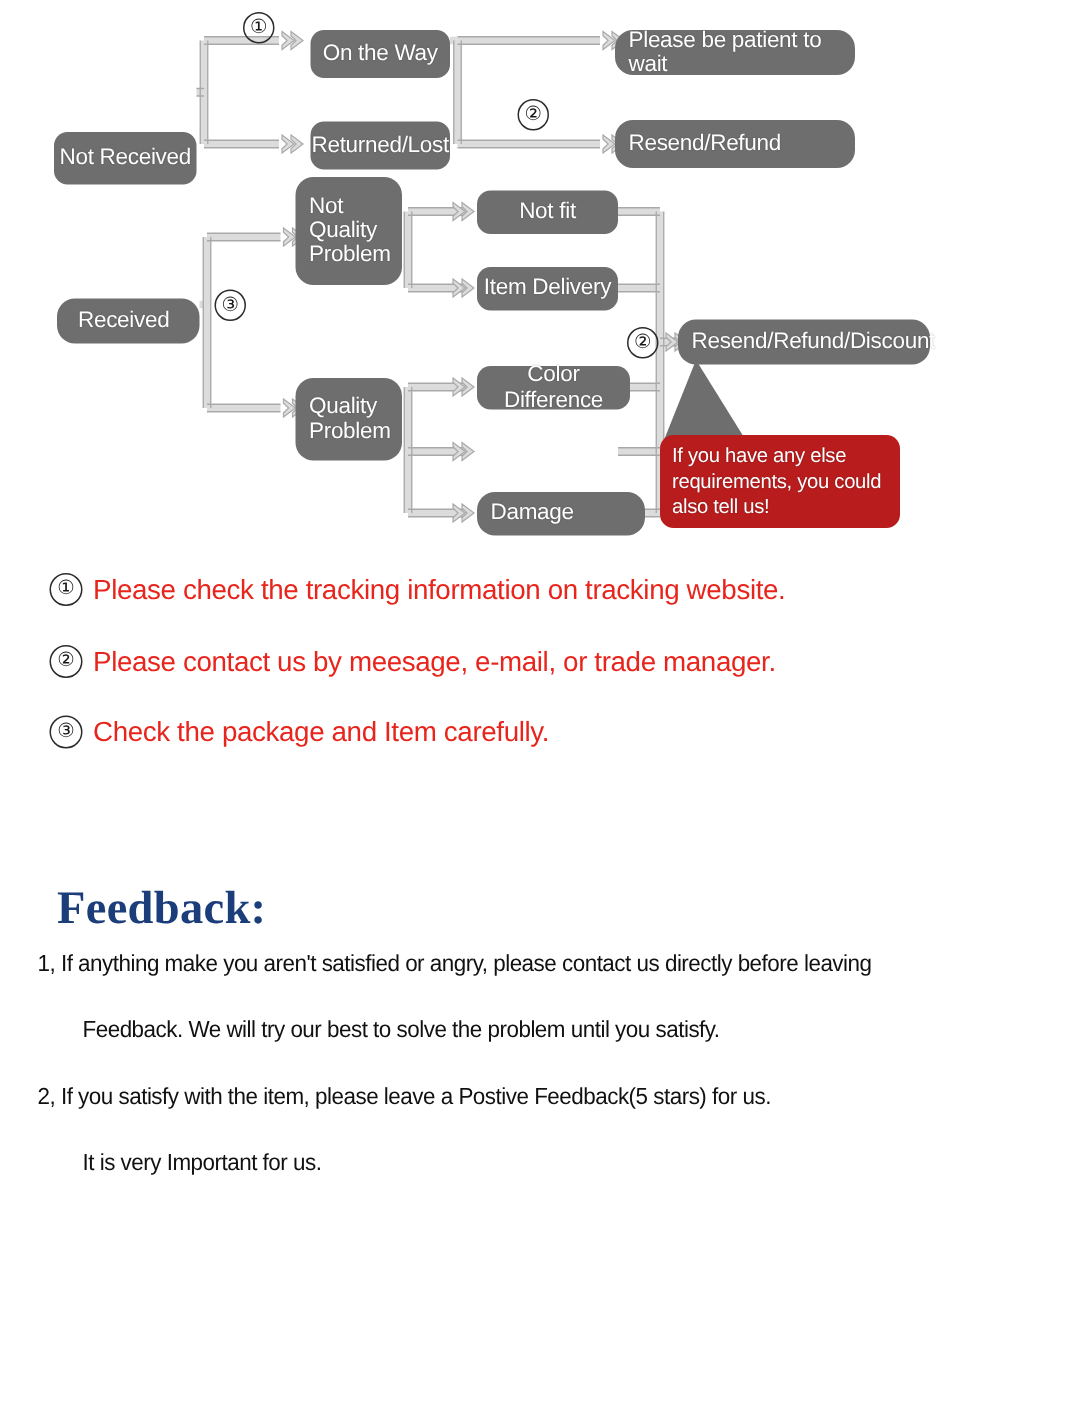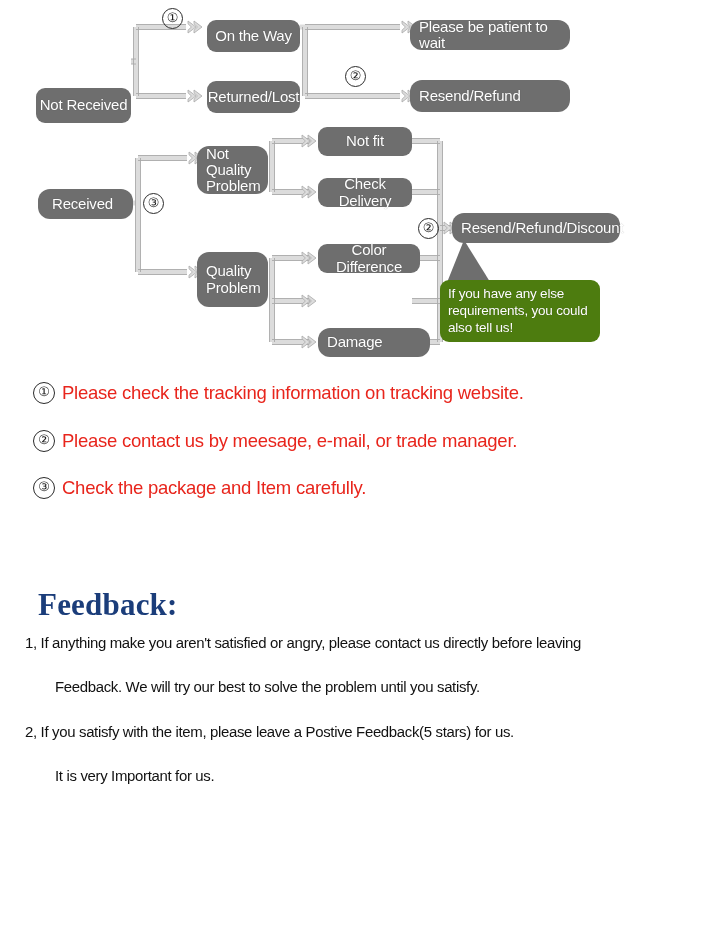--- a/index.html
+++ b/index.html
@@ -44,22 +44,22 @@
     font-family:"Liberation Serif",serif;
     font-size:13px;
     line-height:17px;
     text-align:center;
     background:transparent;
   }
 
   
   #bubble{
     position:absolute;
-    left:440px;top:280px;width:160px;height:62px;
-    background:#4d7c0f;color:#fff;
+    left:440px;top:290px;width:160px;height:62px;
+    background:#b91c1c;color:#fff;
     border-radius:9px;
     font-size:13.5px;line-height:1.27;
     padding:5px 0 0 8px;
     box-sizing:border-box;
     letter-spacing:-0.2px;
     text-shadow:0 0 1px rgba(0,0,0,.35);
   }
 
   
   #notes{position:absolute;left:0;top:372px;width:710px;height:140px;}
@@ -191,32 +191,32 @@
     <div class="node ctr" style="left:36px;top:44px;width:95px;height:35px;margin-top:44px;">Not Received</div>
 
     <div class="node ctr" style="left:207px;top:20px;width:93px;height:32px;">On the Way</div>
 
     <div class="node ctr" style="left:207px;top:81px;width:93px;height:32px;">Returned/Lost</div>
 
     <div class="node lft" style="left:410px;top:20px;width:160px;height:30px;">Please be patient to wait</div>
 
     <div class="node lft" style="left:410px;top:80px;width:160px;height:32px;text-align:right;">Resend/Refund</div>
 
-    <div class="node lft" style="left:38px;top:189px;width:95px;height:30px;padding-left:14px;">Received</div>
-
-    <div class="node lft multi" style="left:197px;top:146px;width:71px;height:48px;">Not
+    <div class="node lft" style="left:38px;top:199px;width:95px;height:30px;padding-left:14px;">Received</div>
+
+    <div class="node lft multi" style="left:197px;top:118px;width:71px;height:72px;">Not
 Quality
 Problem</div>
 
     <div class="node lft multi" style="left:197px;top:252px;width:71px;height:55px;">Quality
 Problem</div>
 
     <div class="node ctr" style="left:318px;top:127px;width:94px;height:29px;">Not fit</div>
 
-    <div class="node ctr" style="left:318px;top:178px;width:94px;height:29px;">Check Delivery</div>
+    <div class="node ctr" style="left:318px;top:178px;width:94px;height:29px;">Item Delivery</div>
 
     <div class="node ctr" style="left:318px;top:244px;width:102px;height:29px;">Color Difference</div>
 
 
     <div class="node lft" style="left:318px;top:328px;width:112px;height:29px;">Damage</div>
 
     <div class="node lft" style="left:452px;top:213px;width:168px;height:30px;">Resend/Refund/Discount</div>
 
     <div class="circnum" style="left:162px;top:8px;">①</div>
     <div class="circnum" style="left:345px;top:66px;">②</div>

